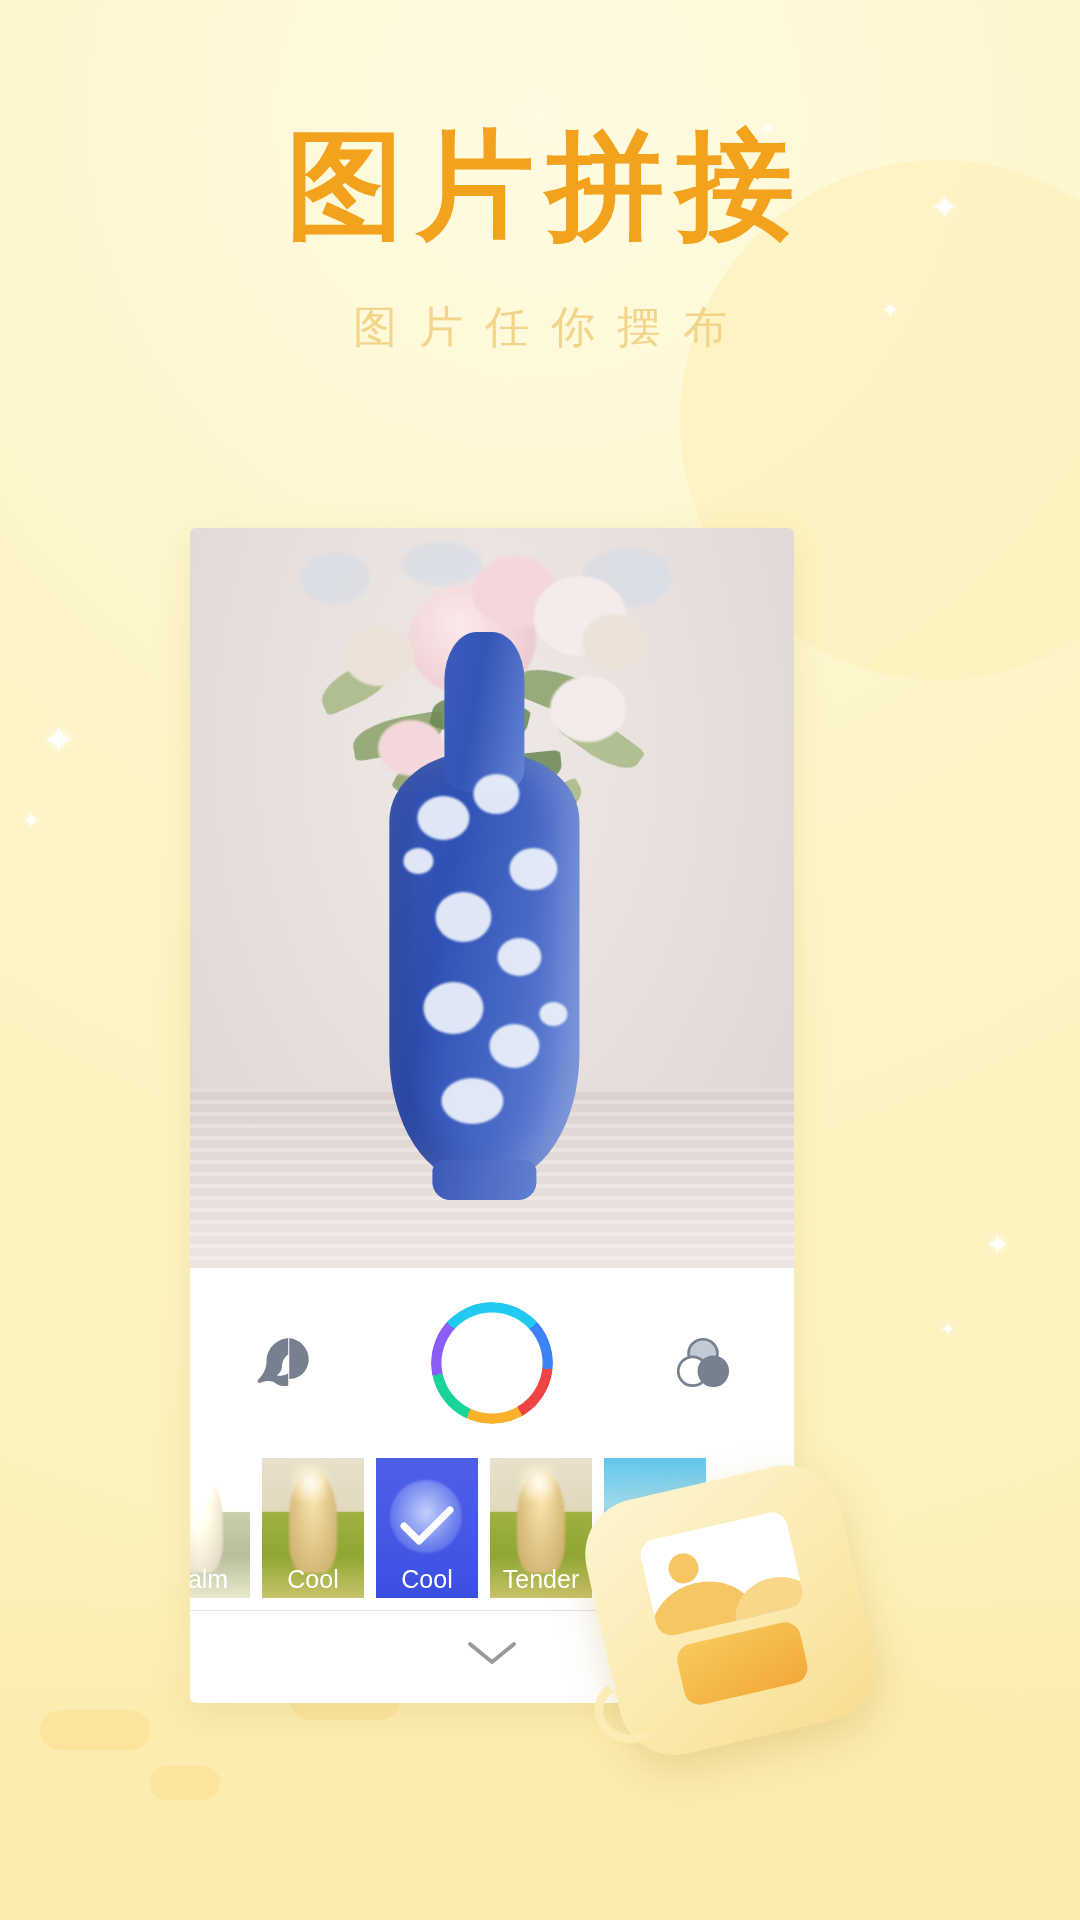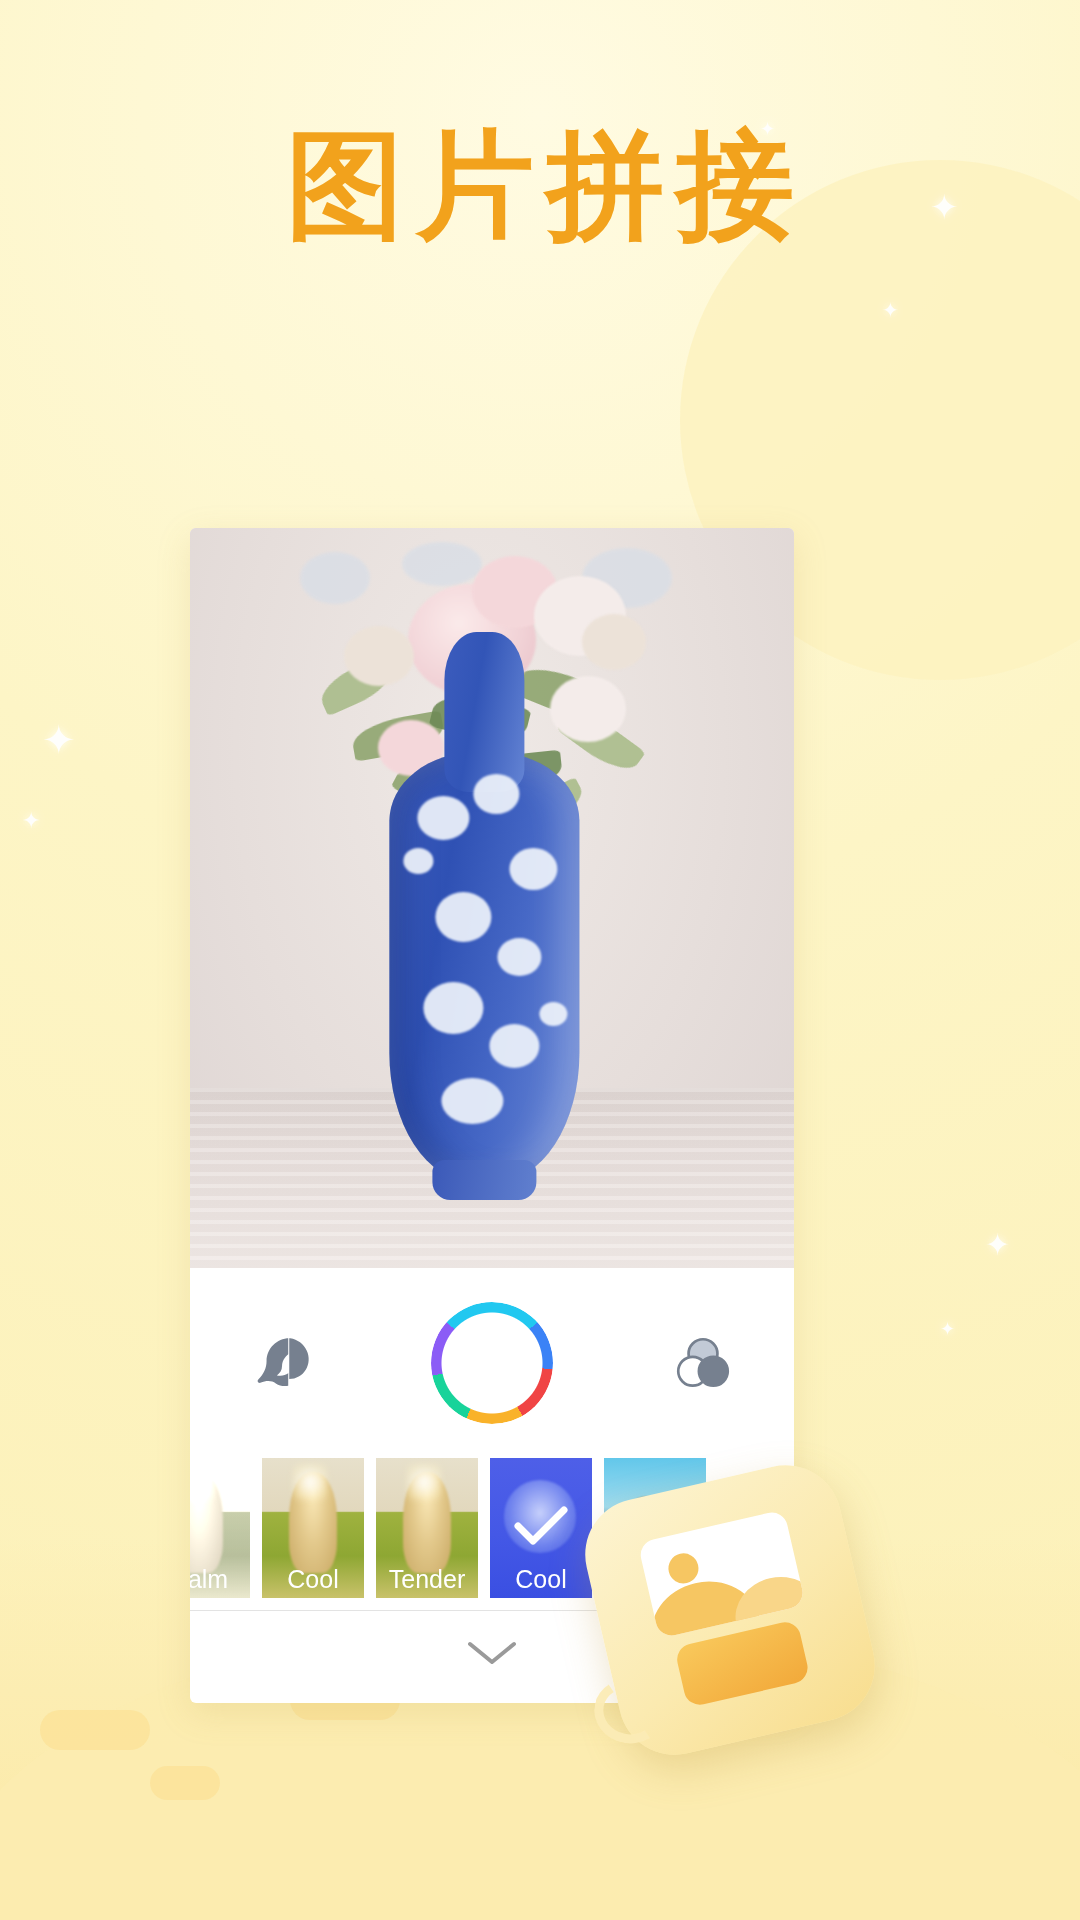--- a/index.html
+++ b/index.html
@@ -374,20 +374,21 @@
 <div class="spark s1">✦</div>
 <div class="spark s2">✦</div>
 <div class="spark s3">✦</div>
 <div class="spark s4">✦</div>
 <div class="spark s5">✦</div>
 <div class="spark s6">✦</div>
 <div class="spark s7">✦</div>
 
 <div class="header">
   <div class="title">图片拼接</div>
+  <div class="subtitle">图片任你摆布</div>
 </div>
 
 <div class="card">
 
   <div class="photo">
     <div class="photo-wall"></div>
     <div class="photo-table"></div>
 
     <div class="bouquet">
       <div class="sprig" style="left:18px;  top:4px;   width:70px; height:52px;"></div>
@@ -455,31 +456,31 @@
     <div class="filter-item washed first">
       <div class="filter-thumb"></div>
       <div class="filter-label">Calm</div>
     </div>
 
     <div class="filter-item">
       <div class="filter-thumb"></div>
       <div class="filter-label">Cool</div>
     </div>
 
-    <div class="filter-item">
-      <div class="filter-thumb"></div>
-      <div class="filter-label">Tender</div>
-    </div>
-
     <div class="filter-item cool">
       <div class="filter-thumb"></div>
       <svg class="check" width="56" height="44" viewBox="0 0 56 44">
         <path d="M5 22 L20 37 L51 6" fill="none" stroke="#ffffff" stroke-width="7" stroke-linecap="round" stroke-linejoin="round"></path>
       </svg>
       <div class="filter-label">Cool</div>
+    </div>
+
+    <div class="filter-item">
+      <div class="filter-thumb"></div>
+      <div class="filter-label">Tender</div>
     </div>
 
     <div class="filter-item sky">
       <div class="filter-thumb"></div>
       <div class="filter-label"></div>
     </div>
   </div>
 
   <div class="expander">
     <svg width="54" height="30" viewBox="0 0 54 30">

